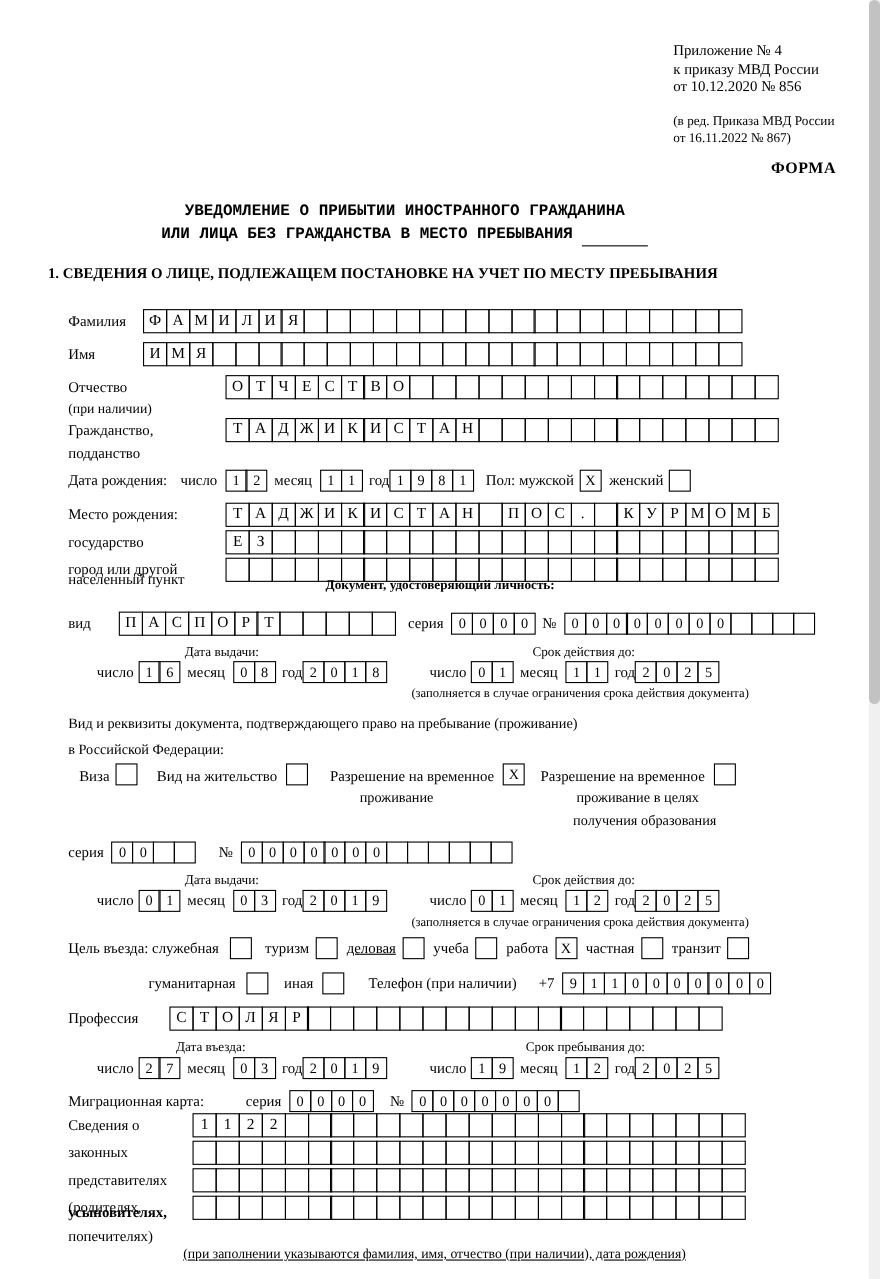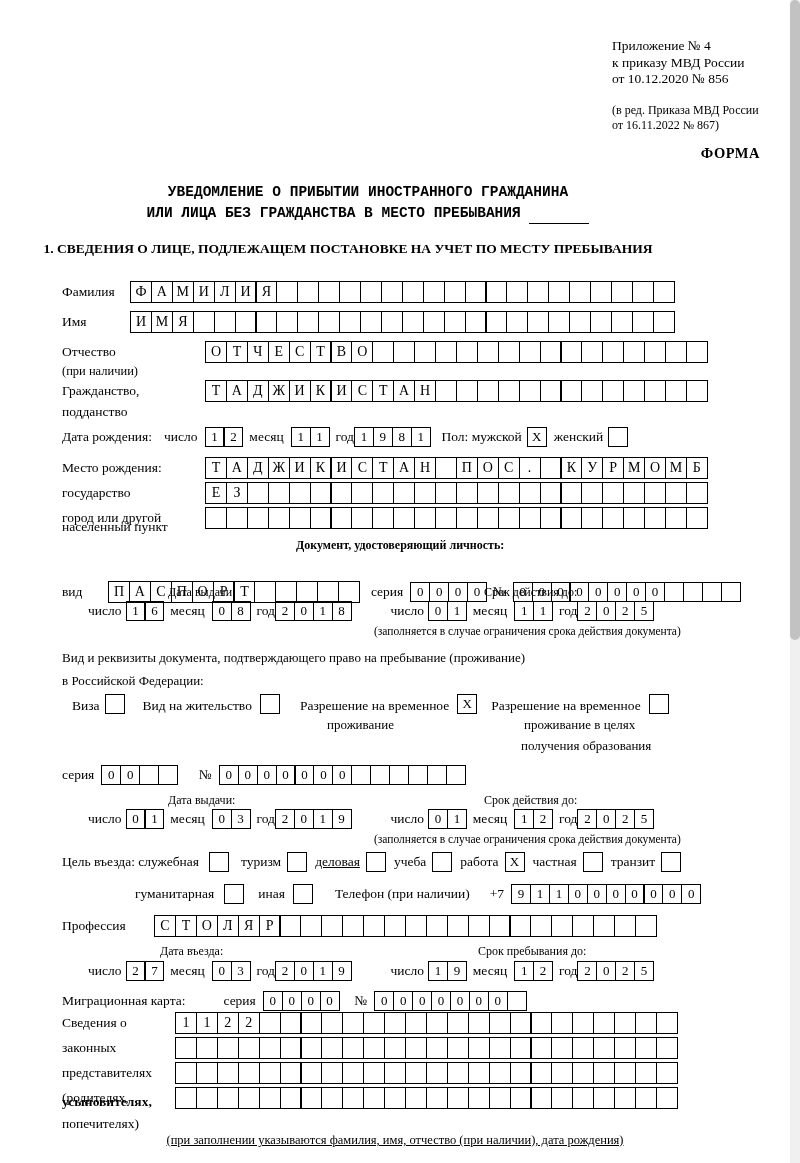--- a/index.html
+++ b/index.html
@@ -427,23 +427,23 @@
         <span class="bx"></span>
         <span class="bx"></span>
         <span class="bx"></span>
         <span class="bx"></span>
       </span>
   </div>
   <div class="row" style="top:519px; left:62px;">
     <span class="lbl">населенный пункт</span>
   </div>
 
-  <div class="center-note bold" style="top:538px; left:296px;text-align:right;">Документ, удостоверяющий личность:</div>
-
-  <div class="row" style="top:556px; left:62px;margin-top:25px;">
+  <div class="center-note bold" style="top:524px; left:296px;text-align:right;">Документ, удостоверяющий личность:</div>
+
+  <div class="row" style="top:556px; left:62px;">
     <span class="lbl" style="width:46px;">вид</span>
     <span class="boxes" id="idoc-type">
         <span class="bx">П</span>
         <span class="bx">А</span>
         <span class="bx">С</span>
         <span class="bx">П</span>
         <span class="bx">О</span>
         <span class="bx">Р</span>
         <span class="bx">Т</span>
         <span class="bx"></span>

